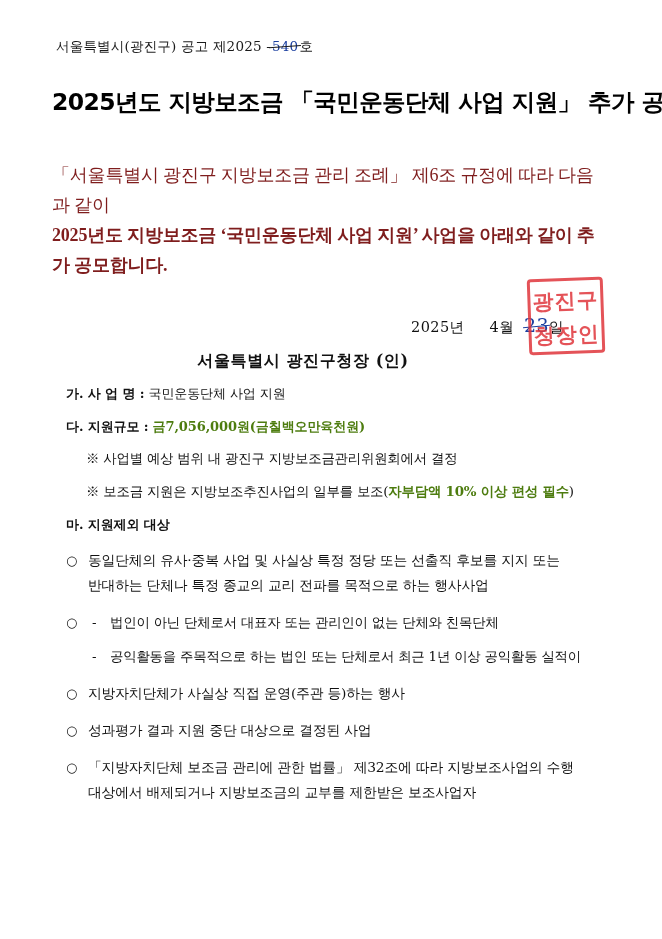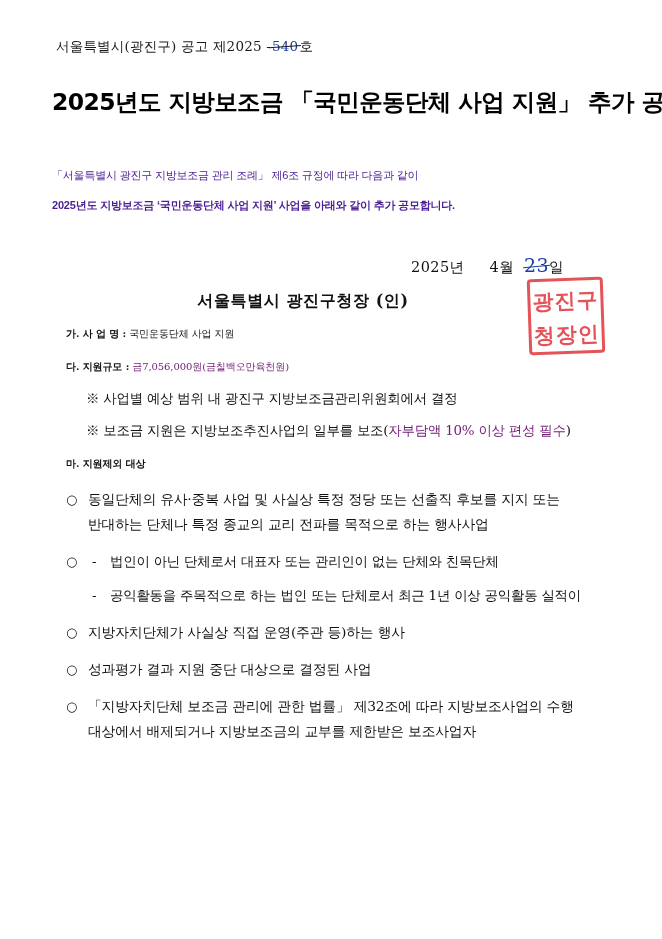--- a/index.html
+++ b/index.html
@@ -57,24 +57,24 @@
     font-family: "DejaVu Sans", sans-serif;
     font-weight: bold;
     font-size: 23.5px;
     letter-spacing: -0.6px;
     color: #000;
     white-space: nowrap;
   }
   
   .intro {
     margin-top: 42px;
-    font-family: Liberation Sans, sans-serif;
-    font-size: 11px;
+    font-family: Liberation Serif, serif;
+    font-size: 18px;
     line-height: 30px;
-    color: #4c1d95;
+    color: #7f1d1d;
     letter-spacing: -0.2px;
   }
   .intro .line2 {
     font-weight: bold;
   }
   
   .date-line {
     margin-top: 34px;
     text-align: right;
     padding-right: 46px;
@@ -135,31 +135,31 @@
     font-family: "DejaVu Sans", sans-serif;
     font-weight: bold;
     font-size: 15px;
     letter-spacing: -0.3px;
     color: #000;
   }
   
   .item {
     margin-top: 11px;
     font-family: "DejaVu Serif", serif;
-    font-size: 10px;
+    font-size: 13px;
     letter-spacing: -0.1px;
     padding-left: 14px;
     line-height: 22px;
   }
   .item .label {
     font-weight: bold;
   }
   .blue-bold {
-    color: #701a75;
-    font-weight: normal;
+    color: #4d7c0f;
+    font-weight: bold;
   }
   .sub-note {
     margin-top: 10px;
     padding-left: 34px;
     font-family: "DejaVu Serif", serif;
     font-size: 13.4px;
     line-height: 22px;
     letter-spacing: -0.2px;
   }
   .bullet-list {

